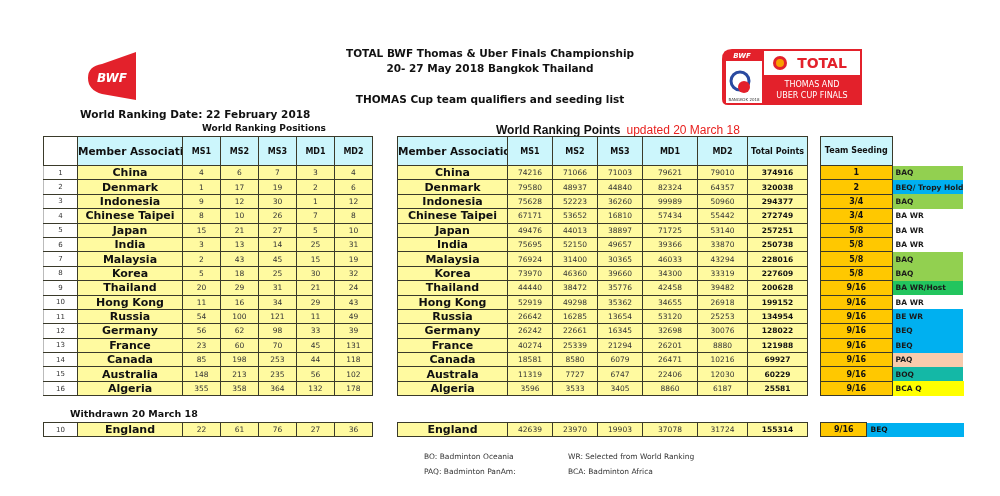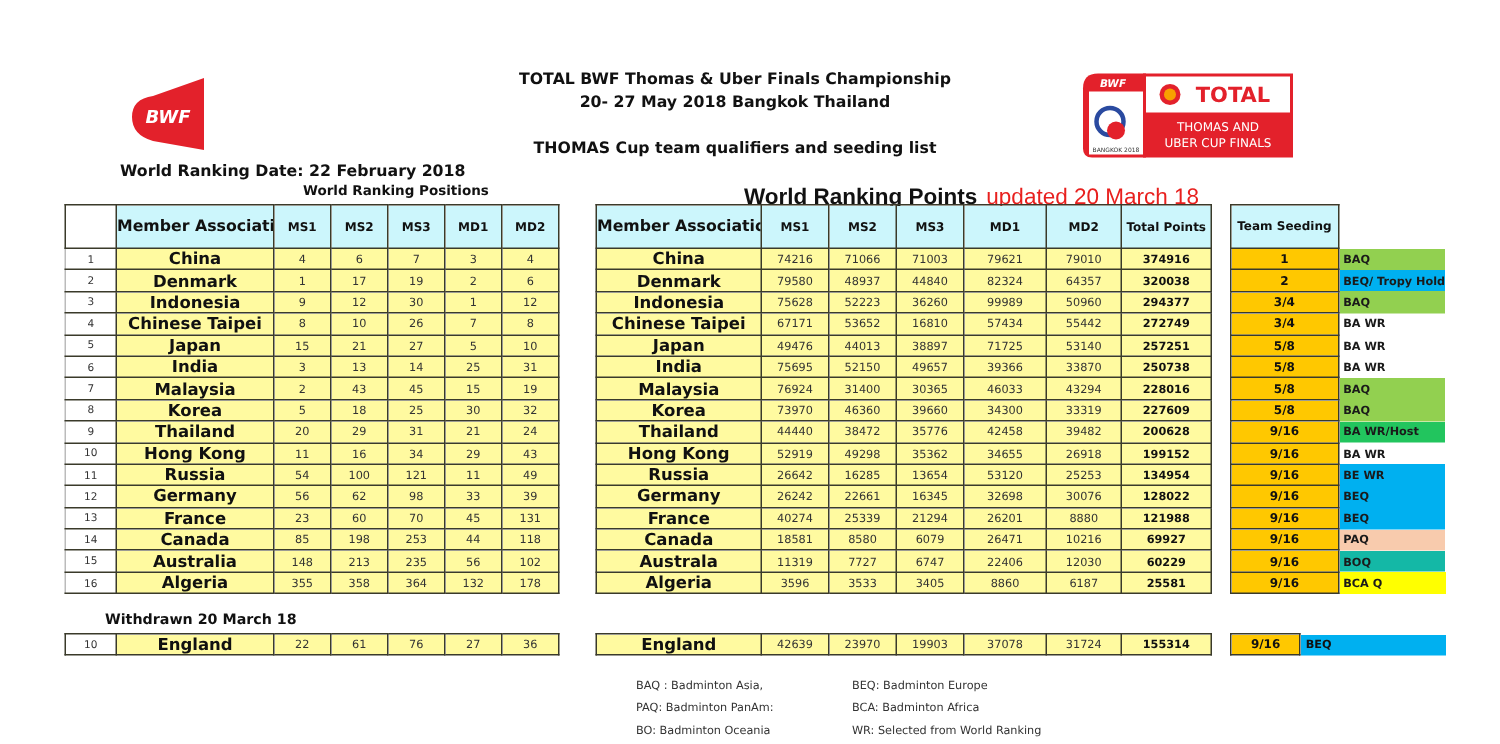--- a/index.html
+++ b/index.html
@@ -15,21 +15,21 @@
   .title-line { position: absolute; left: 300px; width: 380px; text-align: center; font-weight: bold; font-size: 10.5px; }
   #title1 { top: 47px; }
   #title2 { top: 62px; }
   #subtitle { top: 93px; }
 
   
   #total-logo { left: 718px; top: 45px; width: 150px; height: 62px; }
 
   #ranking-date { left: 80px; top: 108px; font-size: 10.5px; font-weight: bold; }
   #positions-caption { left: 186px; top: 123px; font-size: 9px; font-weight: bold; margin-left: 16px; }
-  #points-caption { left: 496px; top: 123px; font-size: 15px; font-weight: bold; font-family: "Liberation Sans", sans-serif; }
+  #points-caption { left: 496px; top: 123px; font-size: 12px; font-weight: bold; font-family: "Liberation Sans", sans-serif; }
   #points-caption .upd { color: #e8201e; font-weight: normal; margin-left: 6px; }
 
   table { border-collapse: collapse; position: absolute; table-layout: fixed; }
   td, th { border: 1px solid #3a3a2a; text-align: center; font-size: 7.5px; height: 14.4px; padding: 0; white-space: nowrap; overflow: hidden; }
   th { background: #ccf6fc; font-weight: bold; height: 29px; font-size: 8px; }
   th.ma { font-size: 10.5px; line-height: 12px; }
   td.name { font-weight: bold; font-size: 11px; background: #fffaa0; }
   td.num { background: #fffaa0; color: #333; }
   td.total { background: #fffaa0; font-weight: bold; color: #111; }
   td.idx { background: #fff; color: #333; font-size: 7px; border-left: 1px solid #bbb; }
@@ -555,24 +555,20 @@
   <tbody>
     <tr>
       <td class="seed">9/16</td>
       <td class="q" id="w-qual" style="background: rgb(0, 176, 240);">BEQ</td>
     </tr>
   </tbody>
 </table>
 
 <div id="legend" class="abs">
   <div class="row">
-    <span class="c1">BAQ : Badminton Asia,</span>
-    <span class="c2">BEQ: Badminton Europe</span>
+    <span class="c1">BO: Badminton Oceania</span>
+    <span class="c2">WR: Selected from World Ranking</span>
   </div>
   <div class="row">
     <span class="c1">PAQ: Badminton PanAm:</span>
     <span class="c2">BCA: Badminton Africa</span>
   </div>
-  <div class="row">
-    <span class="c1">BO: Badminton Oceania</span>
-    <span class="c2">WR: Selected from World Ranking</span>
-  </div>
 </div>
 
 </body></html>

